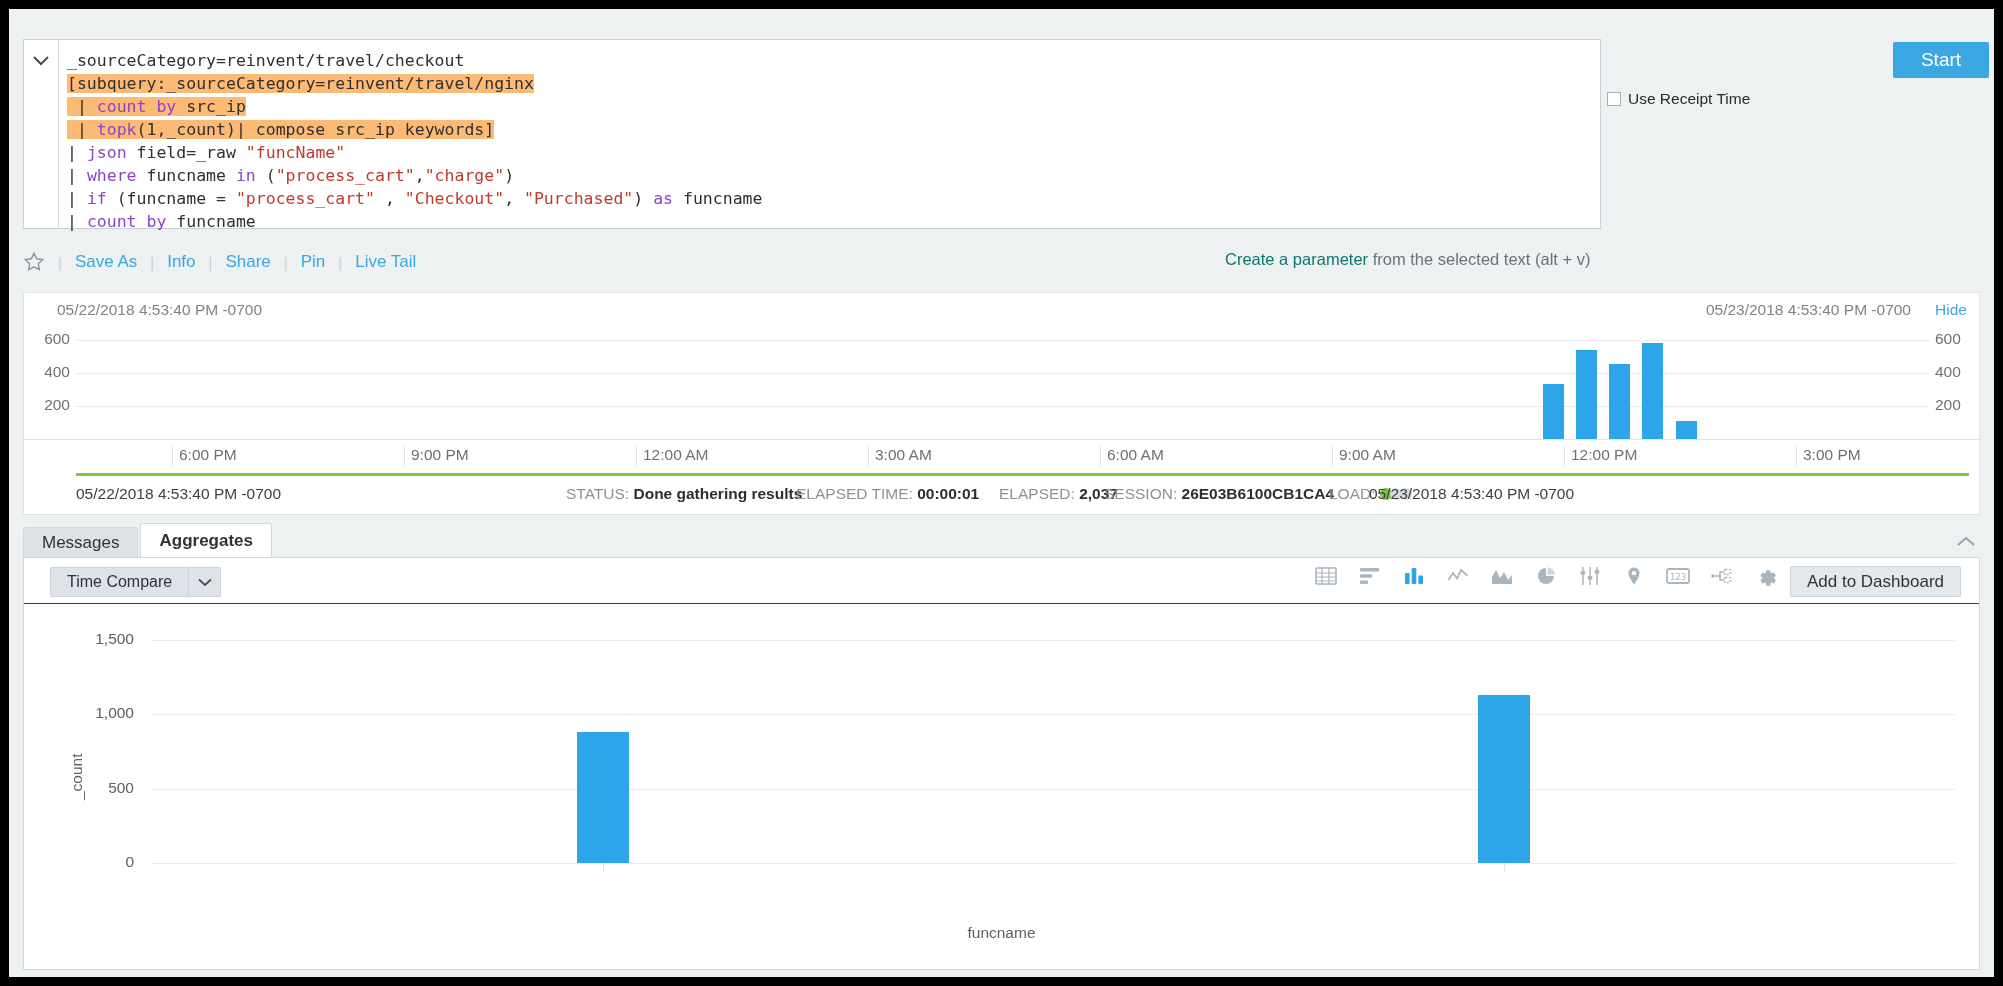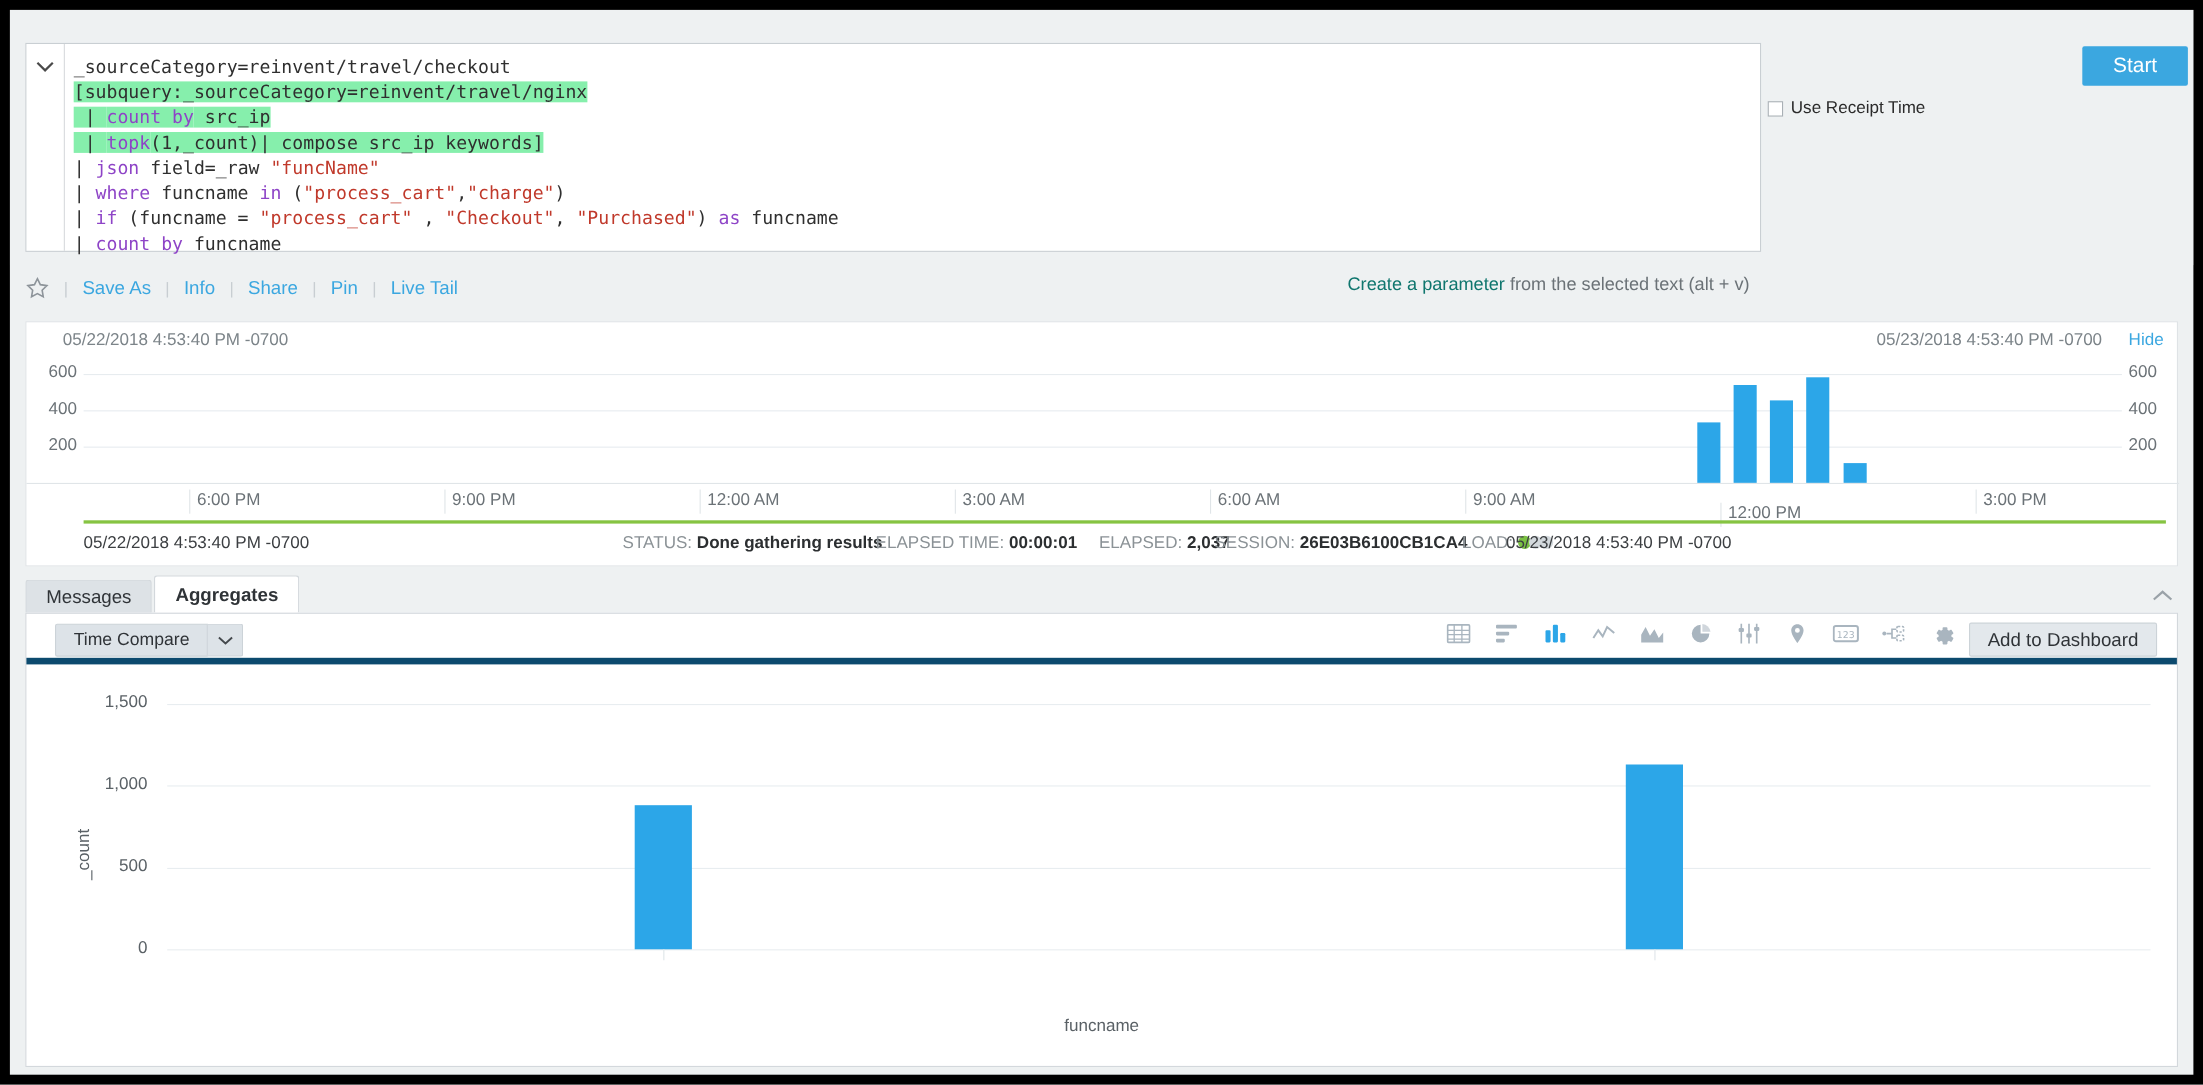--- a/index.html
+++ b/index.html
@@ -29,21 +29,21 @@
   }
   .chevron-col svg { display:block; margin:4px auto 0; }
   .query-text {
     flex:1 1 auto; border-left:1px solid #d7dadd;
     padding:9px 0 0 8px;
     font-family:"DejaVu Sans Mono", monospace;
     font-size:16.5px; line-height:23px;
     white-space:pre; color:#333;
   }
   .q-line { height:23px; }
-  .hl { background:#86efac; }
+  .hl { background:#fdba74; }
   .kw  { color:#8e44c7; }
   .str { color:#c0392b; }
   .plain { color:#2f2f2f; }
 
   .time-field {
     position:absolute; left:1598px; top:33px; width:288px; height:36px;
     border:0; border-bottom:1px solid #b9c0c5; background:#eef1f2;
     font-size:19px; color:#222; padding:0 4px 2px 4px;
     font-family:"Liberation Sans", sans-serif;
     outline:none;
@@ -106,21 +106,21 @@
     border-radius:3px 3px 0 0; margin-right:2px;
   }
   .tab.active { background:#fff; font-weight:bold; height:34px; border-color:#d3d8dc; }
   .collapse-caret { position:absolute; right:18px; top:524px; color:#9aa2a8; font-size:17px; cursor:pointer; }
 
   
   .agg-panel {
     position:absolute; left:14px; top:548px; width:1957px; height:413px;
     background:#fff; border:1px solid #d3d8dc;
   }
-  .agg-toolbar { position:relative; height:46px; border-bottom:6px solid #0c4a6e; }
+  .agg-toolbar { position:relative; height:46px; border-bottom:1px solid #0c4a6e; }
   .tc-group { position:absolute; left:26px; top:9px; display:flex; }
   .tc-btn {
     height:30px; padding:0 16px; background:#dde3e8; border:1px solid #ccd3d8;
     font-size:16px; color:#2f3337; display:flex; align-items:center; cursor:pointer;
     border-radius:2px 0 0 2px;
   }
   .tc-caret {
     width:32px; height:30px; background:#dde3e8; border:1px solid #ccd3d8; border-left:0;
     display:flex; align-items:center; justify-content:center; cursor:pointer;
     border-radius:0 2px 2px 0;
@@ -217,21 +217,21 @@
         <div class="hbar" style="left: 82.7%; width: 21px; height: 96.1143px;"></div>
         <div class="hbar" style="left: 84.4%; width: 21px; height: 18.2286px;"></div>
       </div>
     <div class="hist-xaxis" id="hist-xaxis">
         <div class="xt" style="left: 148px;">6:00 PM</div>
         <div class="xt" style="left: 380px;">9:00 PM</div>
         <div class="xt" style="left: 612px;">12:00 AM</div>
         <div class="xt" style="left: 844px;">3:00 AM</div>
         <div class="xt" style="left: 1076px;">6:00 AM</div>
         <div class="xt" style="left: 1308px;">9:00 AM</div>
-        <div class="xt" style="left: 1540px; margin-top: 12px;">12:00 PM</div>
+        <div class="xt" style="left: 1540px;">12:00 PM</div>
         <div class="xt" style="left: 1772px;">3:00 PM</div>
       </div>
 
     <div class="green-bar"></div>
 
     <div class="status-row">
       <span class="sdate">05/22/2018 4:53:40 PM -0700</span>
       <span class="sgrp" style="left:542px">
         <span class="lbl">STATUS:</span>
         <span class="val">Done gathering results</span>

